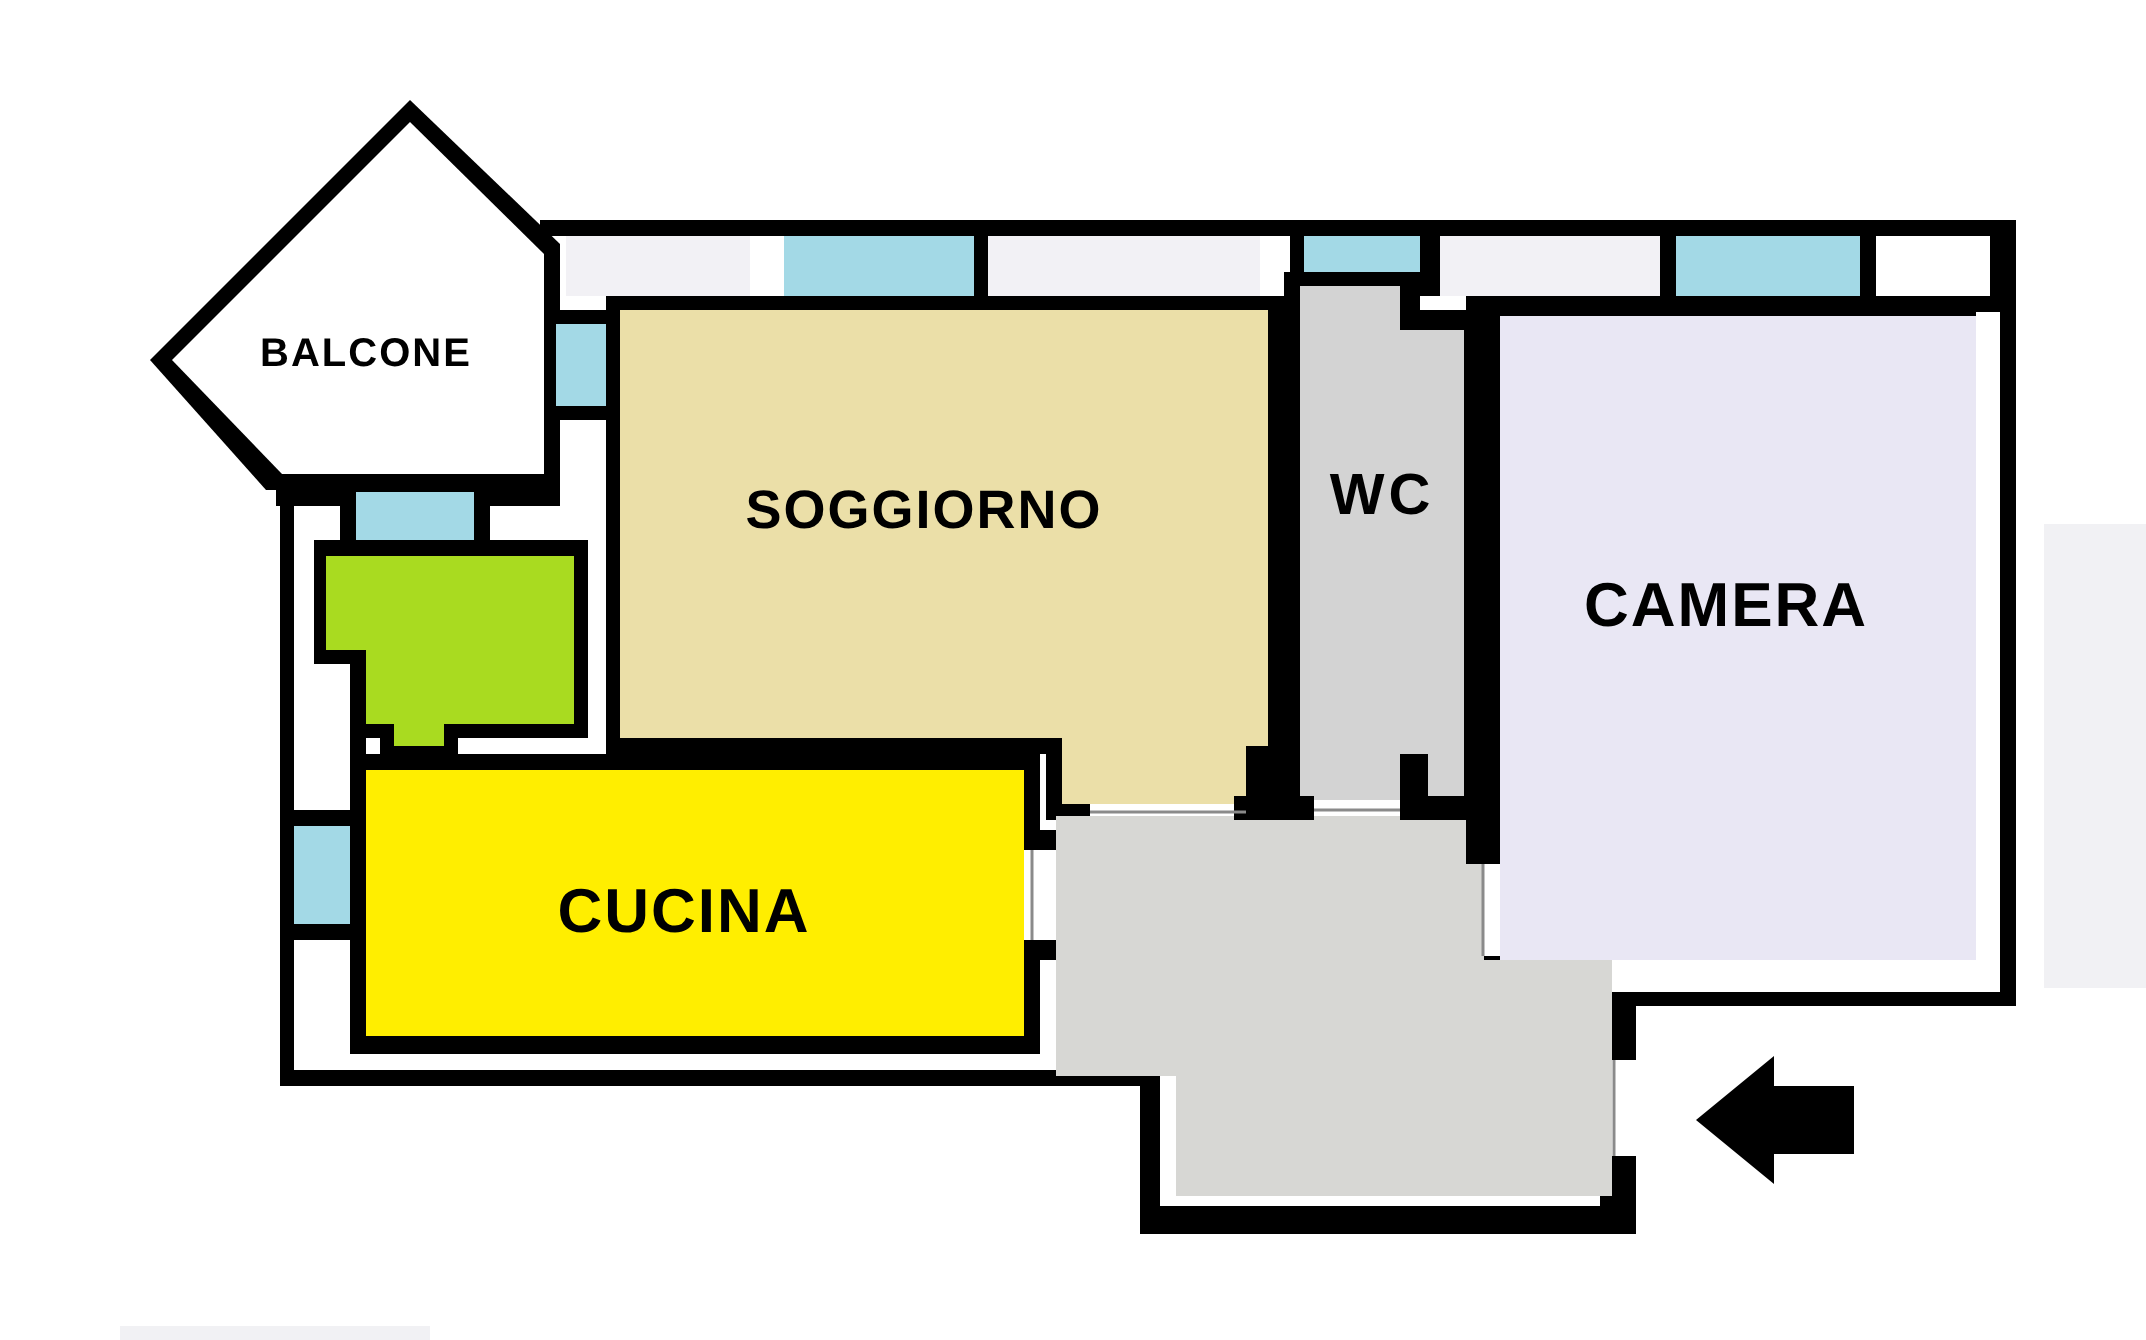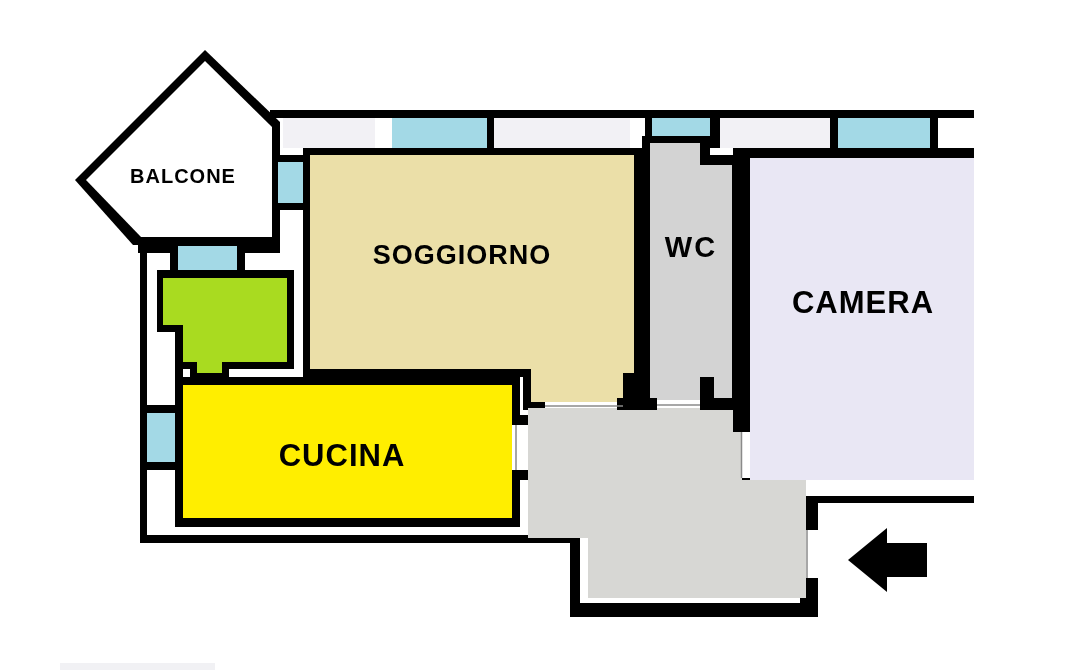--- a/index.html
+++ b/index.html
@@ -1,16 +1,16 @@
 <!DOCTYPE html>
 <html><head>
 <meta charset="utf-8">
 <style>
   html,body { margin:0; padding:0; background:#ffffff; }
-  .stage { position:relative; width:974px; height:670px; overflow:hidden; background:#fff; }
+  .stage { position:relative; width:1073px; height:670px; overflow:hidden; background:#fff; }
   svg { display:block; }
   text {
     font-family:"Liberation Sans", sans-serif;
     font-weight:bold;
   }
   .lbl-balcone  { font-size:20px; letter-spacing:1px; }
   .lbl-soggiorno{ font-size:27px; letter-spacing:1px; }
   .lbl-wc       { font-size:29px; letter-spacing:2px; }
   .lbl-camera   { font-size:31px; letter-spacing:1px; }
   .lbl-cucina   { font-size:31px; letter-spacing:1px; }

